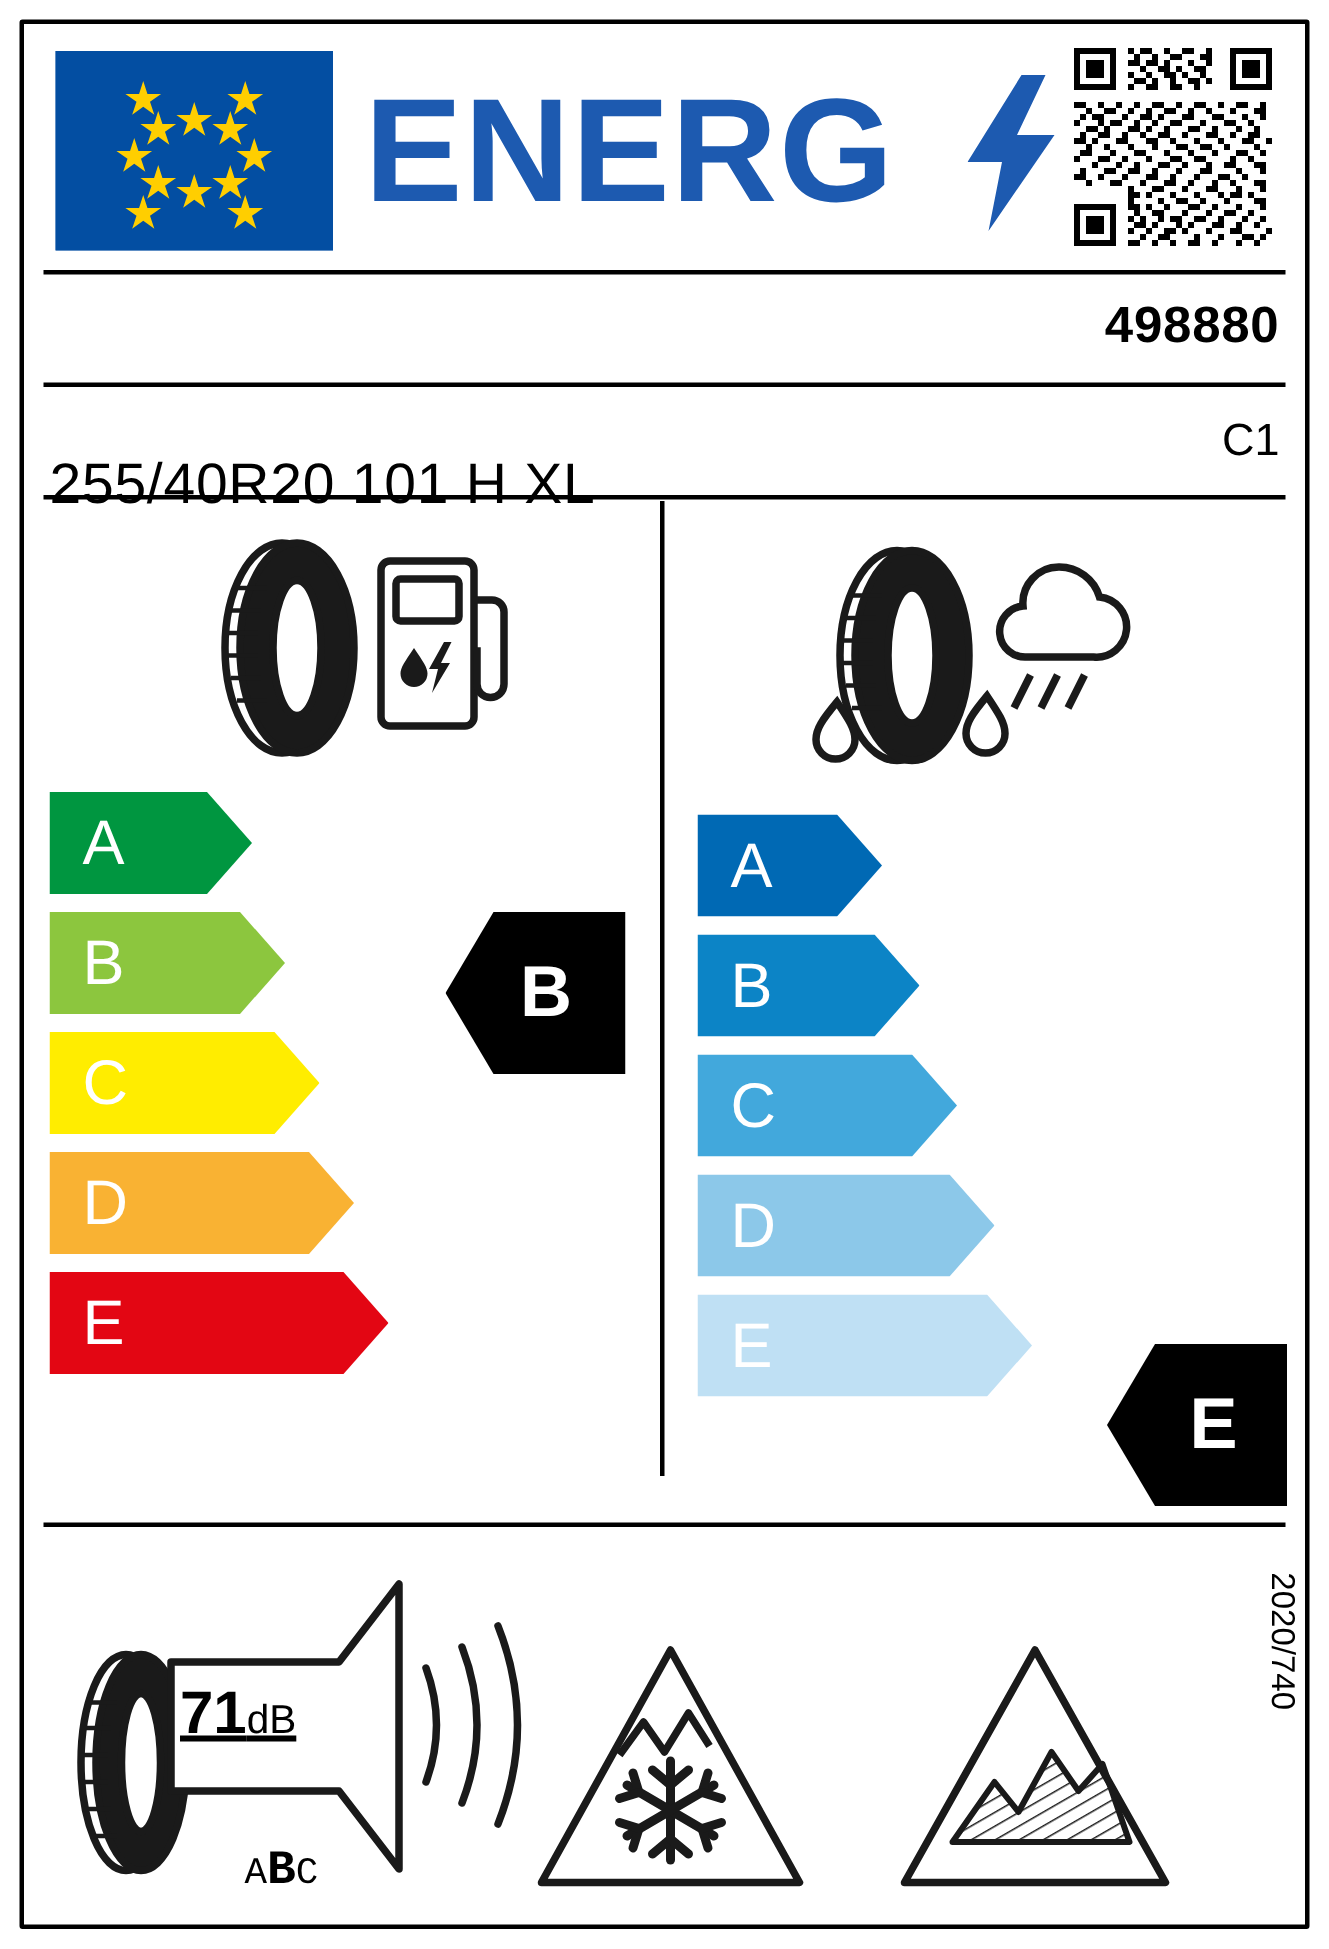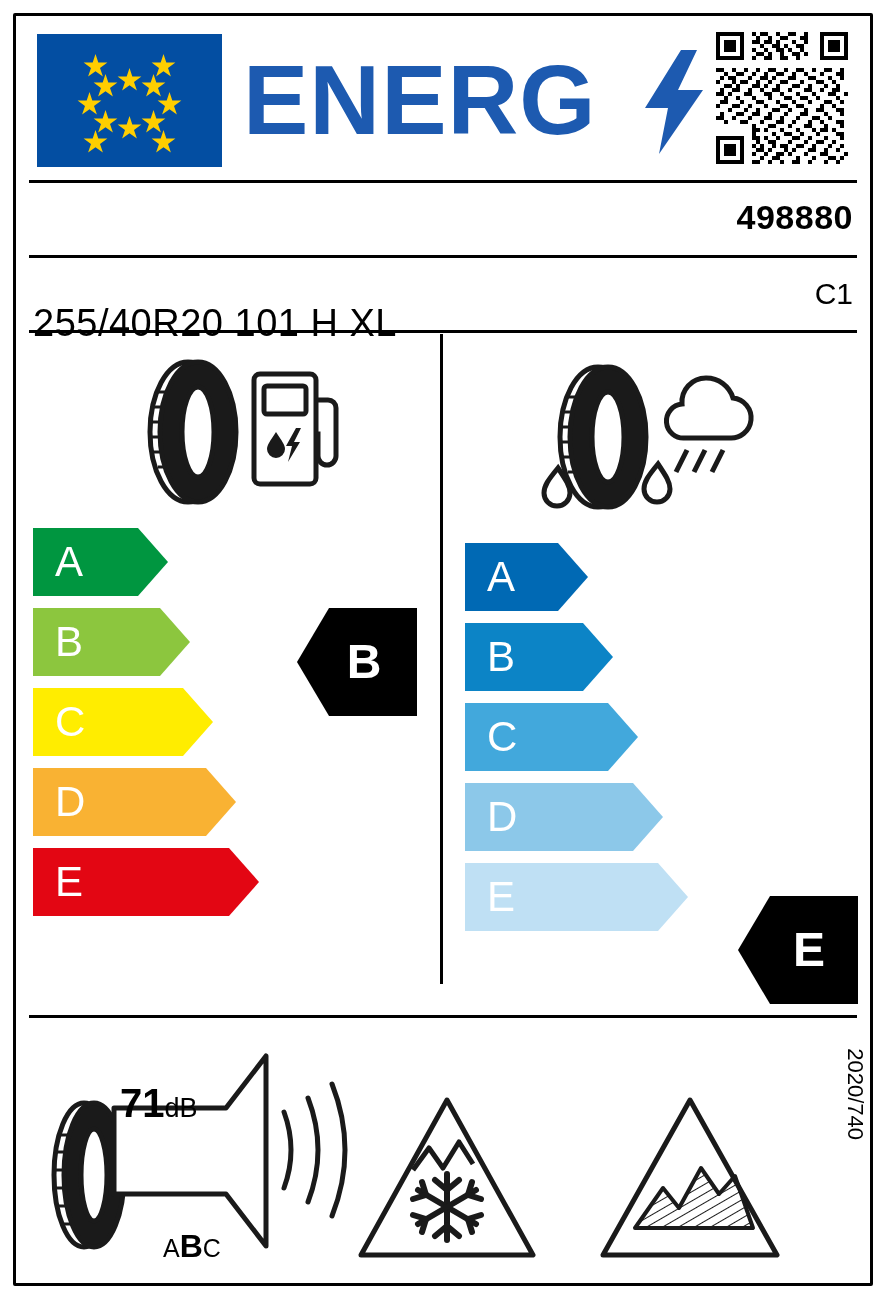--- a/index.html
+++ b/index.html
@@ -188,31 +188,33 @@
   .noise {
     position: absolute;
     left: 36px;
     top: 1040px;
     width: 330px;
     height: 230px;
   }
   .noise-db {
     position: absolute;
     left: 120px;
-    top: 1081px;
+    top: 1120px;
     font-size: 40px;
     font-weight: bold;
     letter-spacing: 0px;
+    text-decoration: underline;
   }
   .noise-db .unit { font-size: 27px; font-weight: normal; }
   .noise-class {
     position: absolute;
     left: 163px;
     top: 1228px;
     font-size: 25px;
+    font-family: Liberation Mono, monospace;
   }
   .noise-class .sel { font-size: 32px; font-weight: bold; }
 
   .snow {
     position: absolute;
     left: 355px;
     top: 1090px;
     width: 185px;
     height: 175px;
   }

